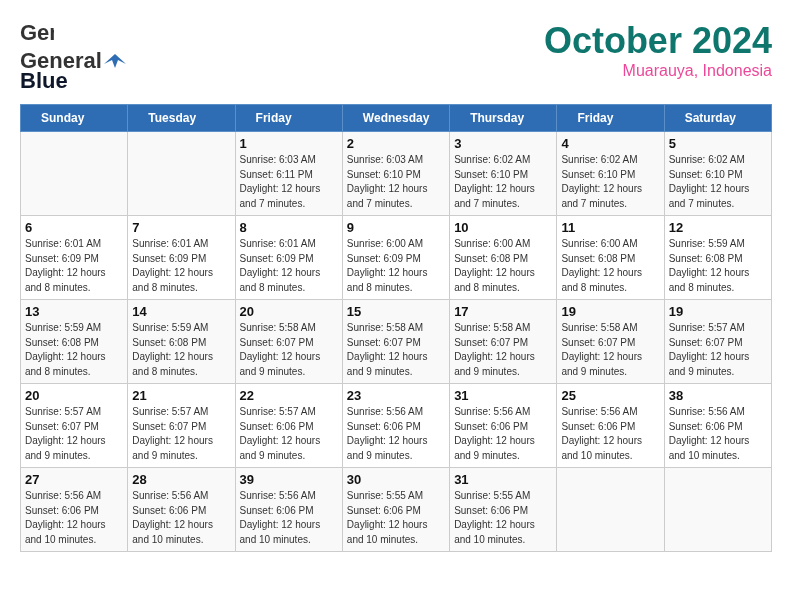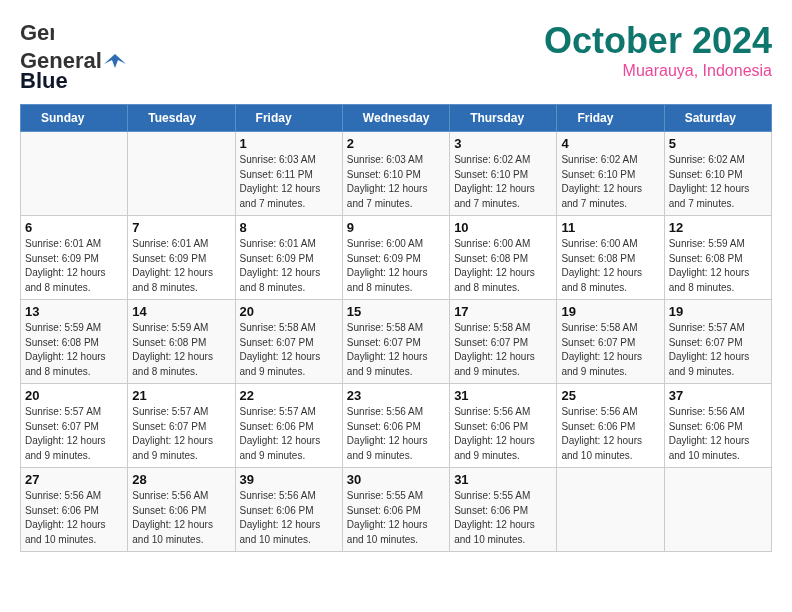--- a/index.html
+++ b/index.html
@@ -267,21 +267,21 @@
 Sunset: 6:06 PM
 Daylight: 12 hours and 9 minutes.</div>
         </td>
         <td>
           <span class="day-num">25</span>
           <div class="day-info" style="white-space: pre-line;">Sunrise: 5:56 AM
 Sunset: 6:06 PM
 Daylight: 12 hours and 10 minutes.</div>
         </td>
         <td>
-          <span class="day-num">37</span>
+          <span class="day-num">38</span>
           <div class="day-info" style="white-space: pre-line;">Sunrise: 5:56 AM
 Sunset: 6:06 PM
 Daylight: 12 hours and 10 minutes.</div>
         </td>
       </tr>
       <tr>
         <td>
           <span class="day-num">27</span>
           <div class="day-info" style="white-space: pre-line;">Sunrise: 5:56 AM
 Sunset: 6:06 PM

